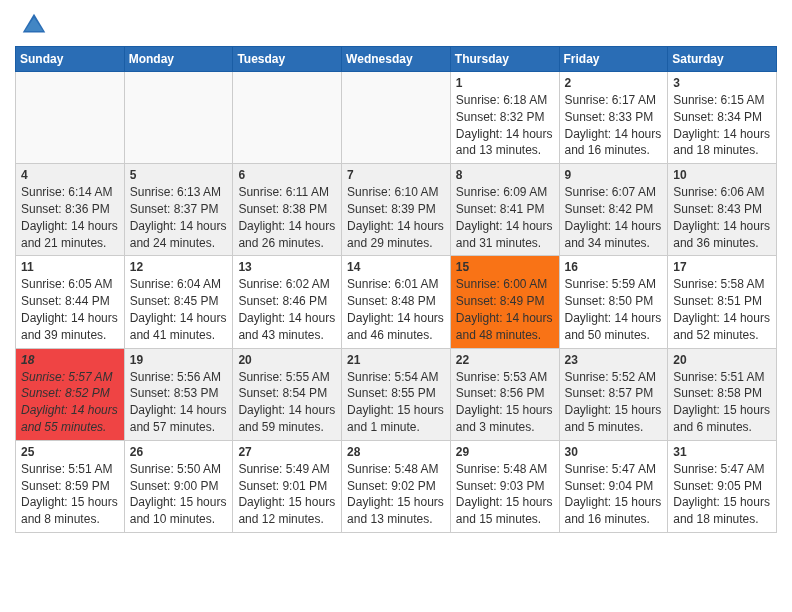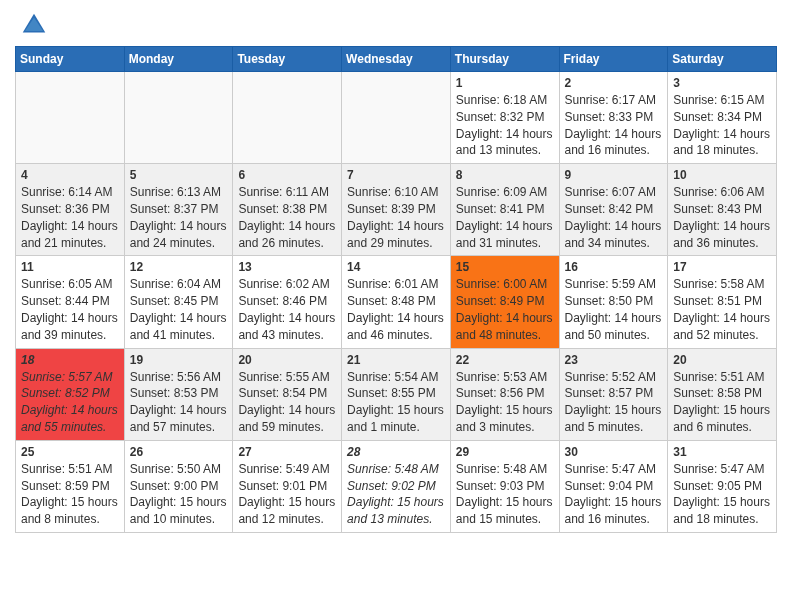--- a/index.html
+++ b/index.html
@@ -252,21 +252,21 @@
             <div class="day-info">Sunrise: 5:51 AM<br>Sunset: 8:59 PM<br>Daylight: 15 hours and 8 minutes.</div>
           </td>
           <td style="background: rgb(255, 255, 255); margin-top: 24px;">
             <span class="day-num">26</span>
             <div class="day-info">Sunrise: 5:50 AM<br>Sunset: 9:00 PM<br>Daylight: 15 hours and 10 minutes.</div>
           </td>
           <td style="background: rgb(255, 255, 255);">
             <span class="day-num">27</span>
             <div class="day-info">Sunrise: 5:49 AM<br>Sunset: 9:01 PM<br>Daylight: 15 hours and 12 minutes.</div>
           </td>
-          <td style="background: rgb(255, 255, 255); font-style: italic;">
+          <td style="background: rgb(255, 255, 255);">
             <span class="day-num">28</span>
             <div class="day-info">Sunrise: 5:48 AM<br>Sunset: 9:02 PM<br>Daylight: 15 hours and 13 minutes.</div>
           </td>
           <td style="background: rgb(255, 255, 255);">
             <span class="day-num">29</span>
             <div class="day-info">Sunrise: 5:48 AM<br>Sunset: 9:03 PM<br>Daylight: 15 hours and 15 minutes.</div>
           </td>
           <td style="background: rgb(255, 255, 255);">
             <span class="day-num">30</span>
             <div class="day-info">Sunrise: 5:47 AM<br>Sunset: 9:04 PM<br>Daylight: 15 hours and 16 minutes.</div>

